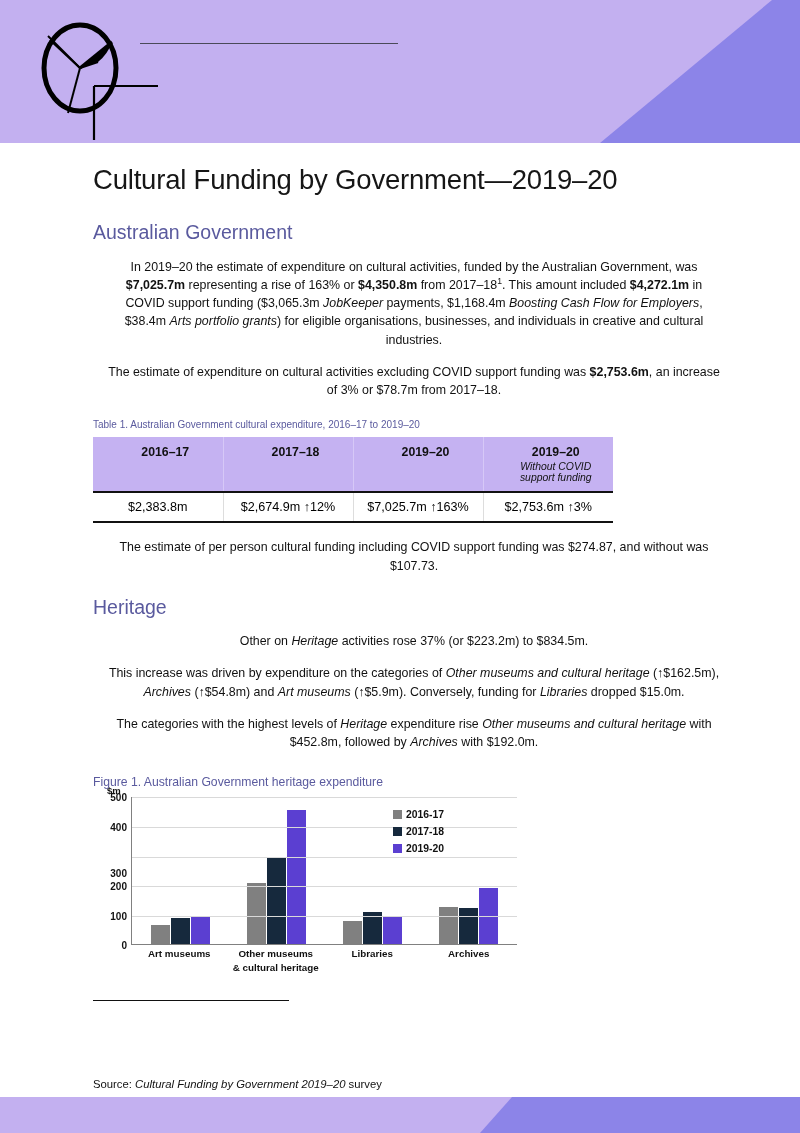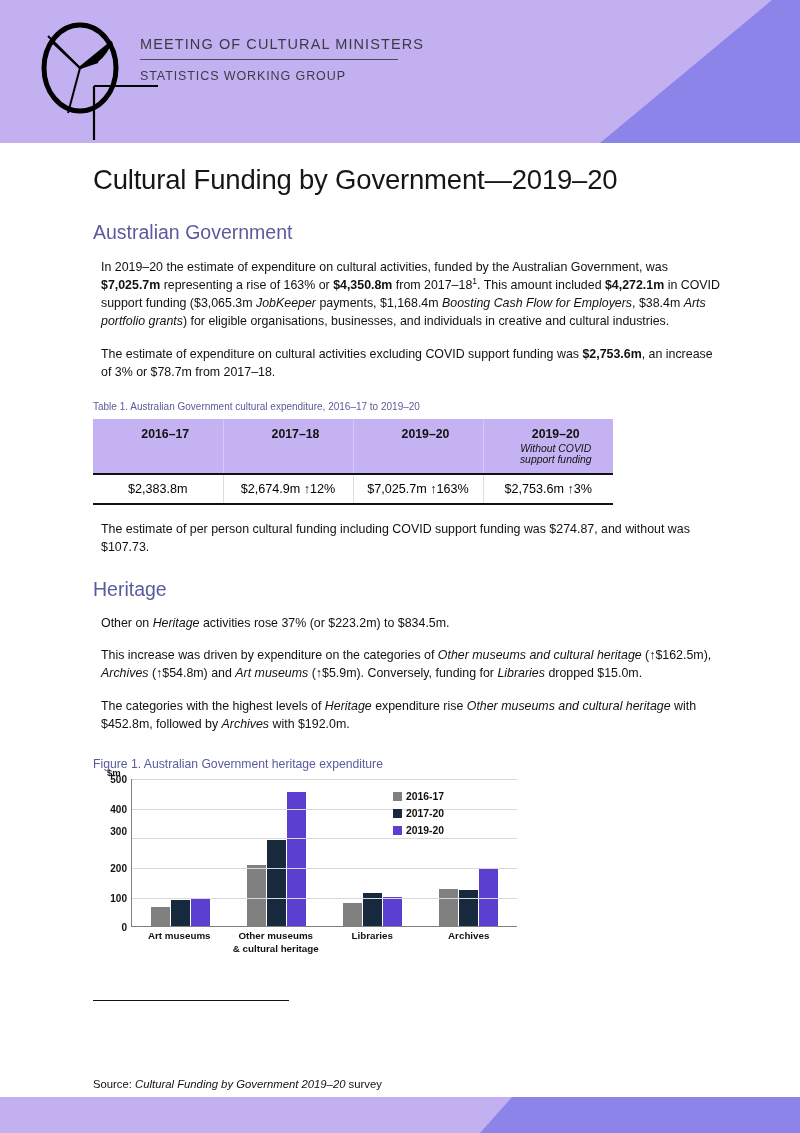--- a/index.html
+++ b/index.html
@@ -78,25 +78,25 @@
   h2.section {
     margin: 27px 0 0 0;
     font-size: 19.5px;
     font-weight: normal;
     color: #5a5a9e;
     line-height: 1.1;
   }
   h2.section.heritage { margin-top: 22px; }
 
   p.body {
-    margin: 14px 0 0 8px;
+    margin: 14px 0 0 14px;
     font-size: 12.4px;
     line-height: 1.47;
     color: #111111;
-    text-align: left;
+    text-align: center;
   }
   p.body.tight { margin-top: 15px; }
   b { font-weight: bold; }
   i { font-style: italic; }
   sup { font-size: 8.6px; vertical-align: super; line-height: 0; }
 
   
   .table-caption {
     margin: 20px 0 7px 0;
     font-size: 10px;
@@ -282,23 +282,21 @@
     <line x1="52" y1="50" x2="20" y2="18" stroke="#000" stroke-width="2"></line>
     <line x1="52" y1="50" x2="22" y2="22" stroke="#000" stroke-width="2"></line>
     <line x1="52" y1="50" x2="40" y2="95" stroke="#000" stroke-width="2"></line>
     <line x1="52" y1="50" x2="70" y2="44" stroke="#000" stroke-width="2"></line>
     <path d="M52 50 L84 24 A40 44 0 0 1 70 44 Z" fill="#000"></path>
     <polyline points="66,68 66,122" fill="none" stroke="#000" stroke-width="2.2"></polyline>
     <polyline points="66,68 300,68" fill="none" stroke="#000" stroke-width="2.2"></polyline>
   </svg>
 
   <div class="brand">
-    <div class="brand-line1">MEETING OF CULTURAL MINISTERS</div>
     <div class="brand-rule"></div>
-    <div class="brand-line2">STATISTICS WORKING GROUP</div>
   </div>
 </div>
 
 <div class="content">
 
   <h1 class="doc-title">Cultural Funding by Government—2019–20</h1>
 
   <h2 class="section">Australian Government</h2>
 
   <p class="body"><span>In 2019–20 the estimate of expenditure on cultural activities, funded by the Australian Government, was </span><b>$7,025.7m</b><span> representing a rise of 163% or </span><b>$4,350.8m</b><span> from 2017–18</span><sup>1</sup><span>. This amount included </span><b>$4,272.1m</b><span> in COVID support funding ($3,065.3m </span><i>JobKeeper</i><span> payments, $1,168.4m </span><i>Boosting Cash Flow for Employers</i><span>, $38.4m </span><i>Arts portfolio grants</i><span>) for eligible organisations, businesses, and individuals in creative and cultural industries.</span></p>
@@ -362,40 +360,40 @@
             <div class="bar s1" style="height: 36.112px; background: rgb(22, 41, 61);"></div>
             <div class="bar s2" style="height: 56.832px; background: rgb(91, 63, 209);"></div>
           </div>
         </div>
     <div class="ytick" style="top: 148px;">0</div>
         <div class="gridline" style="top: 118.4px;"></div>
         <div class="ytick" style="top: 118.4px;">100</div>
         <div class="gridline" style="top: 88.8px;"></div>
         <div class="ytick" style="top: 88.8px;">200</div>
         <div class="gridline" style="top: 59.2px;"></div>
-        <div class="ytick" style="top: 52px; text-align: center;">300</div>
+        <div class="ytick" style="top: 76px; text-align: center;">300</div>
         <div class="gridline" style="top: 29.6px;"></div>
         <div class="ytick" style="top: 29.6px;">400</div>
         <div class="gridline" style="top: 0px;"></div>
         <div class="ytick" style="top: 0px;">500</div>
       </div>
     <div class="xlabels" id="xlabels">
         <div class="xlabel">Art museums</div>
         <div class="xlabel">Other museums<br>&amp; cultural heritage</div>
         <div class="xlabel">Libraries</div>
         <div class="xlabel">Archives</div>
       </div>
     <div class="legend" id="legend">
         <div class="legend-row">
           <span class="swatch" style="background: rgb(128, 128, 128);"></span>
           <span>2016-17</span>
         </div>
         <div class="legend-row">
           <span class="swatch" style="background: rgb(22, 41, 61);"></span>
-          <span>2017-20</span>
+          <span>2017-18</span>
         </div>
         <div class="legend-row">
           <span class="swatch" style="background: rgb(91, 63, 209);"></span>
           <span>2019-20</span>
         </div>
       </div>
   </div>
 
 </div>
 

